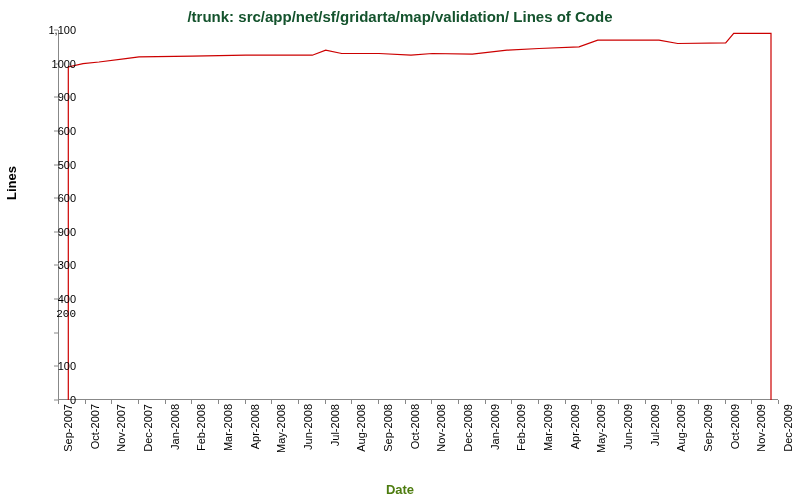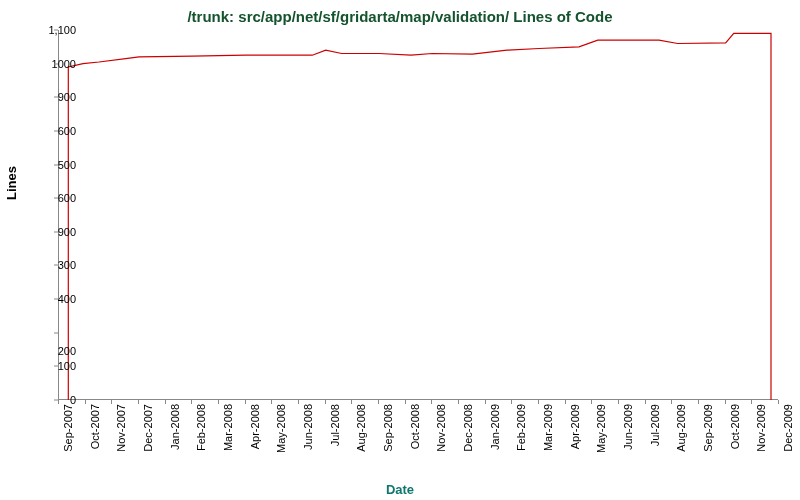--- a/index.html
+++ b/index.html
@@ -42,21 +42,21 @@
     color: #000;
   }
   .x-label {
     position: absolute;
     bottom: 3px;
     left: 0;
     right: 0;
     text-align: center;
     font-size: 13px;
     font-weight: bold;
-    color: #0f766e;
+    color: #4d7c0f;
   }
   .y-tick {
     position: absolute;
     right: 724px;
     font-size: 11px;
     color: #000;
     text-align: right;
     width: 40px;
     transform: translateY(-50%);
   }
@@ -103,21 +103,21 @@
   <svg class="line" viewBox="0 0 720 370" preserveAspectRatio="none">
     <polyline id="series-line" fill="none" stroke-width="1.2" points="9.3,370.0 9.3,37.0 24.0,33.6 40.0,32.0 66.7,28.6 80.0,26.9 133.3,26.2 186.7,25.2 253.3,25.2 266.7,20.2 282.7,23.5 320.0,23.5 352.0,25.2 373.3,23.5 413.3,24.2 448.0,20.2 480.0,18.5 520.0,16.8 538.7,10.1 600.0,10.1 618.7,13.5 666.7,12.8 674.7,3.4 712.0,3.4 712.0,370.0" stroke="#cc0000"></polyline>
   </svg>
 </div>
 
 <div id="y-axis">
     <div class="y-tick" style="top: 400px;">0</div>
     <div class="y-tick-mark" style="top: 400px;"></div>
     <div class="y-tick" style="top: 366.364px;">100</div>
     <div class="y-tick-mark" style="top: 366.364px;"></div>
-    <div class="y-tick" style="top: 351px;">200</div>
+    <div class="y-tick" style="top: 314px; font-family: Liberation Mono, monospace;">200</div>
     <div class="y-tick-mark" style="top: 332.727px;"></div>
     <div class="y-tick" style="top: 299.091px;">400</div>
     <div class="y-tick-mark" style="top: 299.091px;"></div>
     <div class="y-tick" style="top: 265.455px;">300</div>
     <div class="y-tick-mark" style="top: 265.455px;"></div>
     <div class="y-tick" style="top: 231.818px;">900</div>
     <div class="y-tick-mark" style="top: 231.818px;"></div>
     <div class="y-tick" style="top: 198.182px;">600</div>
     <div class="y-tick-mark" style="top: 198.182px;"></div>
     <div class="y-tick" style="top: 164.545px;">500</div>

